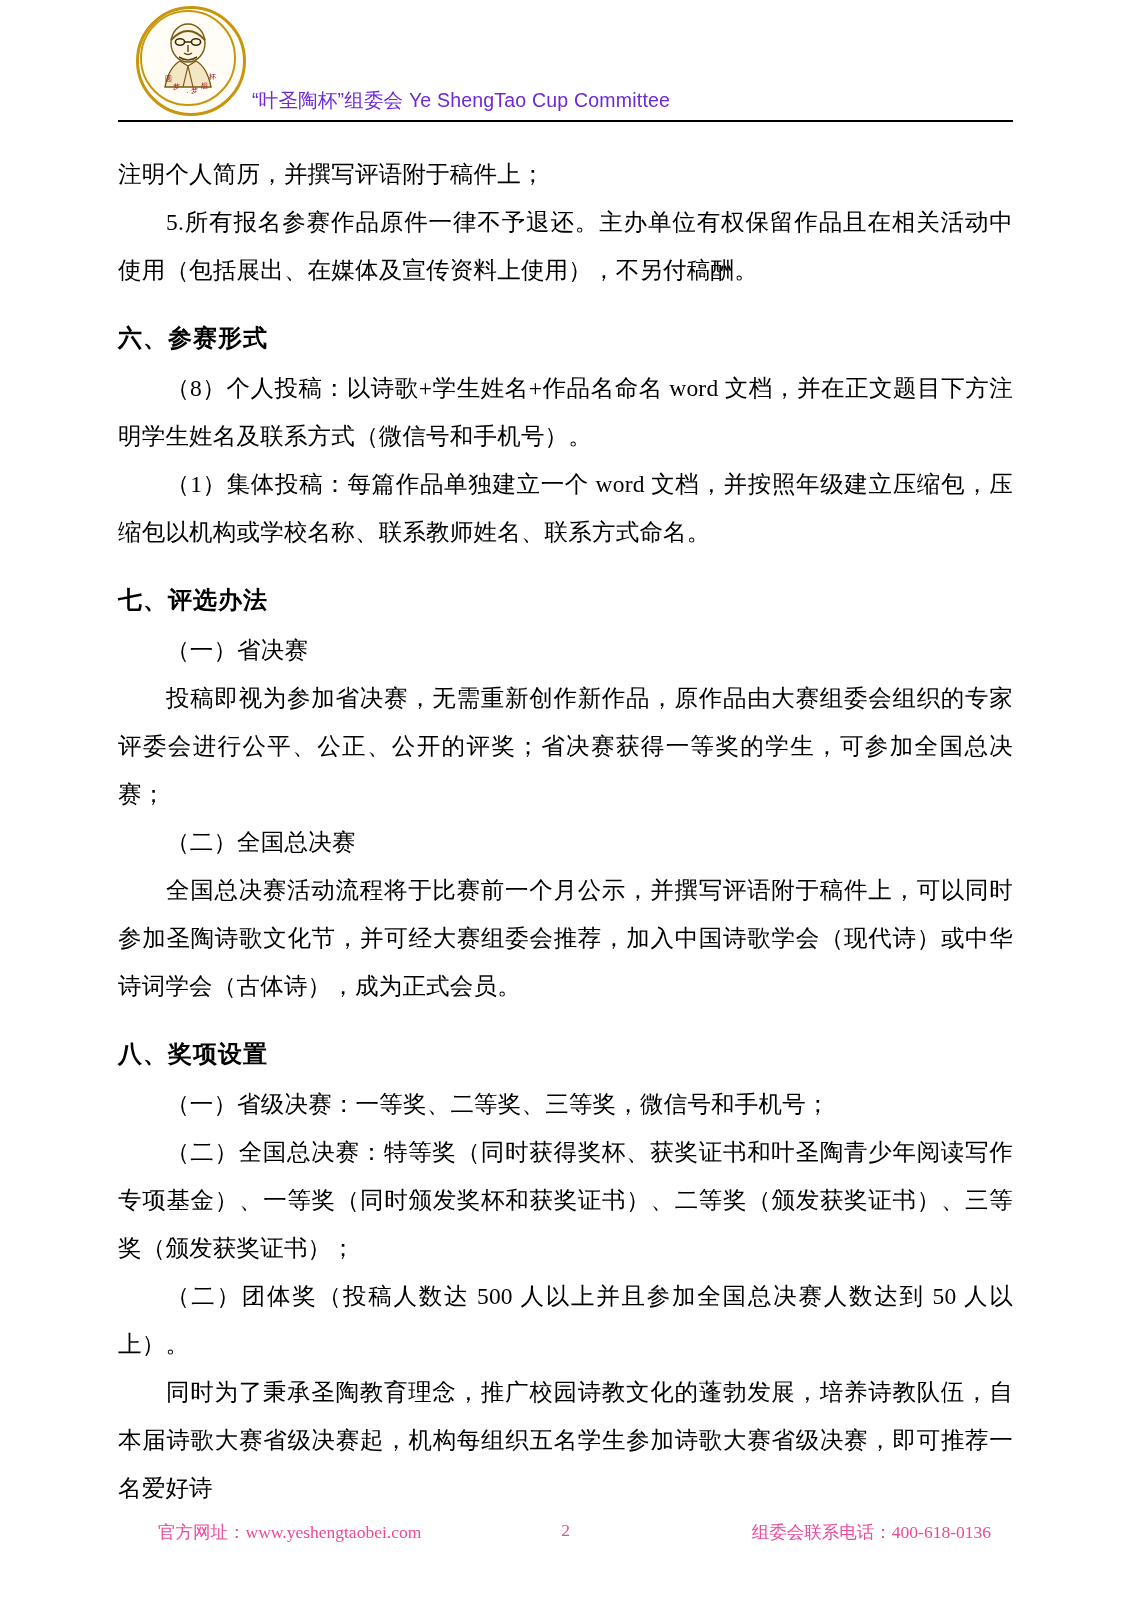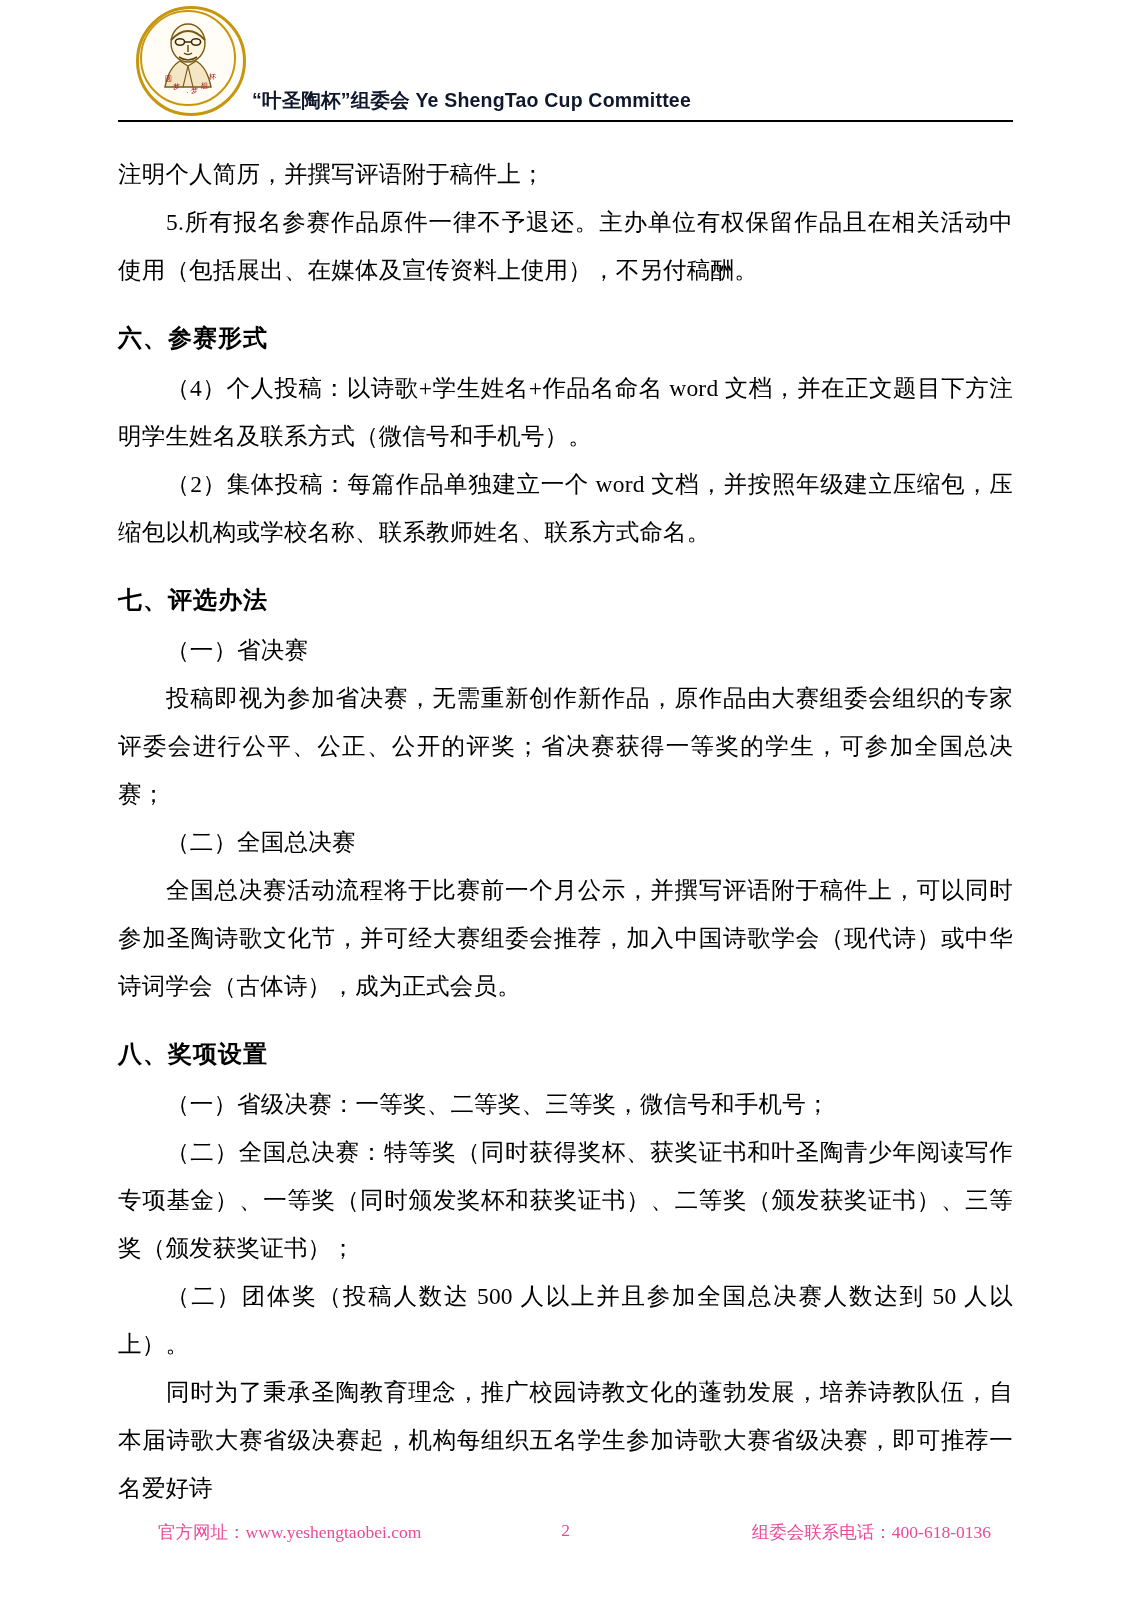--- a/index.html
+++ b/index.html
@@ -39,24 +39,24 @@
     border: 3px solid #c8960c;
     background: #fdfcf7;
     overflow: hidden;
   }
   .logo svg { display: block; }
   .header-title {
     position: absolute;
     left: 134px;
     bottom: 8px;
     font-family: "Liberation Sans", sans-serif;
-    font-weight: bold;
+    font-weight: normal;
     font-size: 19.5px;
     letter-spacing: 0.2px;
-    color: #0f172a;
+    color: #6d28d9;
     white-space: nowrap;
   }
   .header-rule {
     position: absolute;
     left: 0;
     right: 0;
     bottom: 0;
     height: 2px;
     background: #000;
   }
@@ -148,22 +148,22 @@
     </div>
     <div class="header-title">“叶圣陶杯”组委会 Ye ShengTao Cup Committee</div>
     <div class="header-rule"></div>
   </div>
 
   <div class="content">
     <p class="noindent">注明个人简历，并撰写评语附于稿件上；</p>
     <p class="indent">5.所有报名参赛作品原件一律不予退还。主办单位有权保留作品且在相关活动中使用（包括展出、在媒体及宣传资料上使用），不另付稿酬。</p>
     <div class="gap-sm"></div>
     <p class="heading">六、参赛形式</p>
-    <p class="indent">（4）个人投稿：以诗歌+学生姓名+作品名命名 word 文档，并在正文题目下方注明学生姓名及联系方式（微信号和手机号）。</p>
-    <p class="indent">（2）集体投稿：每篇作品单独建立一个 word 文档，并按照年级建立压缩包，压缩包以机构或学校名称、联系教师姓名、联系方式命名。</p>
+    <p class="indent">（8）个人投稿：以诗歌+学生姓名+作品名命名 word 文档，并在正文题目下方注明学生姓名及联系方式（微信号和手机号）。</p>
+    <p class="indent">（1）集体投稿：每篇作品单独建立一个 word 文档，并按照年级建立压缩包，压缩包以机构或学校名称、联系教师姓名、联系方式命名。</p>
     <div class="gap-sm"></div>
     <p class="heading">七、评选办法</p>
     <p class="indent">（一）省决赛</p>
     <p class="indent">投稿即视为参加省决赛，无需重新创作新作品，原作品由大赛组委会组织的专家评委会进行公平、公正、公开的评奖；省决赛获得一等奖的学生，可参加全国总决赛；</p>
     <p class="indent">（二）全国总决赛</p>
     <p class="indent">全国总决赛活动流程将于比赛前一个月公示，并撰写评语附于稿件上，可以同时参加圣陶诗歌文化节，并可经大赛组委会推荐，加入中国诗歌学会（现代诗）或中华诗词学会（古体诗），成为正式会员。</p>
     <div class="gap-sm"></div>
     <p class="heading">八、奖项设置</p>
     <p class="indent">（一）省级决赛：一等奖、二等奖、三等奖，微信号和手机号；</p>
     <p class="indent">（二）全国总决赛：特等奖（同时获得奖杯、获奖证书和叶圣陶青少年阅读写作专项基金）、一等奖（同时颁发奖杯和获奖证书）、二等奖（颁发获奖证书）、三等奖（颁发获奖证书）；</p>

